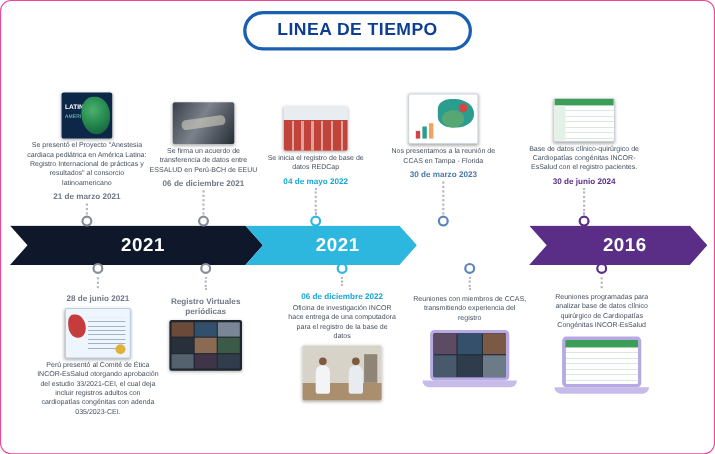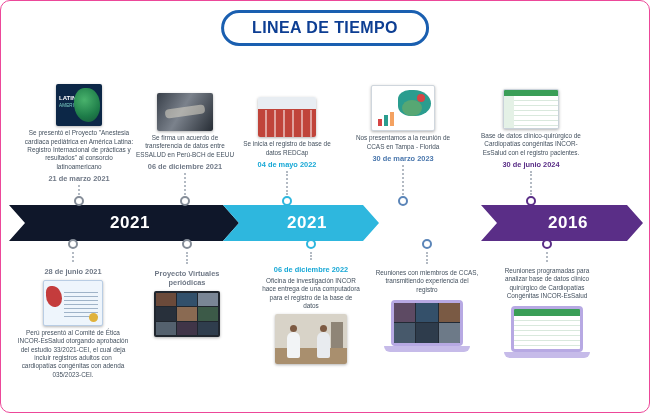--- a/index.html
+++ b/index.html
@@ -20,21 +20,21 @@
   .a1{left:0;width:230px;background:#0f172a;}
   .a2{left:214px;width:156px;background:#2eb7de;}
   .a3{left:354px;width:134px;background:#5b85b8;}
   .a4{left:472px;width:162px;background:#5a2e87;}
 
   
   .tcol{position:absolute;bottom:209px;display:flex;flex-direction:column;align-items:center;text-align:center;}
   .bcol{position:absolute;top:241px;display:flex;flex-direction:column;align-items:center;text-align:center;}
   .t1{left:22px;width:112px;}  .t2{left:132px;width:104px;} .t3{left:240px;width:92px;}
   .t4{left:352px;width:100px;} .t5{left:474px;width:112px;}
-  .b1{left:16px;width:112px;}  .b2{left:138px;width:96px;}  .b3{left:260px;width:100px;}
+  .b1{left:32px;width:112px;}  .b2{left:138px;width:96px;}  .b3{left:260px;width:100px;}
   .b4{left:374px;width:104px;} .b5{left:492px;width:108px;}
 
   .etext{font-size:6.4px;line-height:1.3;color:#43505e;margin-top:3px;width:100%;}
   .edate{font-size:7.4px;font-weight:bold;margin-top:3px;width:100%;}
   .acc-gray{color:#707987;} .acc-cyan{color:#18a8d6;} .acc-blue{color:#4a77ad;} .acc-purple{color:#5a2e87;}
 
   .connector{width:0;border-left:2px dotted #b3bac3;margin-top:2px;}
   .node{width:6px;height:6px;border-radius:50%;background:#fff;border:2px solid #888;flex:none;}
   .tcol .node{margin-bottom:-3px;margin-top:1px;}
   .bcol .node{margin-top:-3px;margin-bottom:1px;}
@@ -192,21 +192,21 @@
       <span class="cert-lines"></span>
       <span class="cert-peru"></span>
       <span class="cert-seal"></span>
     </div>
     <div class="etext">Perú presentó al Comité de Ética INCOR-EsSalud otorgando aprobación del estudio 33/2021-CEI, el cual deja incluir registros adultos con cardiopatías congénitas con adenda 035/2023-CEI.</div>
   </div>
 
   <div class="bcol b2">
     <div class="node nd-gray"></div>
     <div class="connector" style="height:12px;margin-bottom:2px"></div>
-    <div class="edate acc-gray">Proyecto Virtuales periódicas</div>
+    <div class="edate acc-gray">Registro Virtuales periódicas</div>
     <div class="thumb th-meet" style="margin-top:4px">
       <div></div>
       <div></div>
       <div></div>
       <div></div>
       <div></div>
       <div></div>
       <div></div>
       <div></div>
       <div></div>

